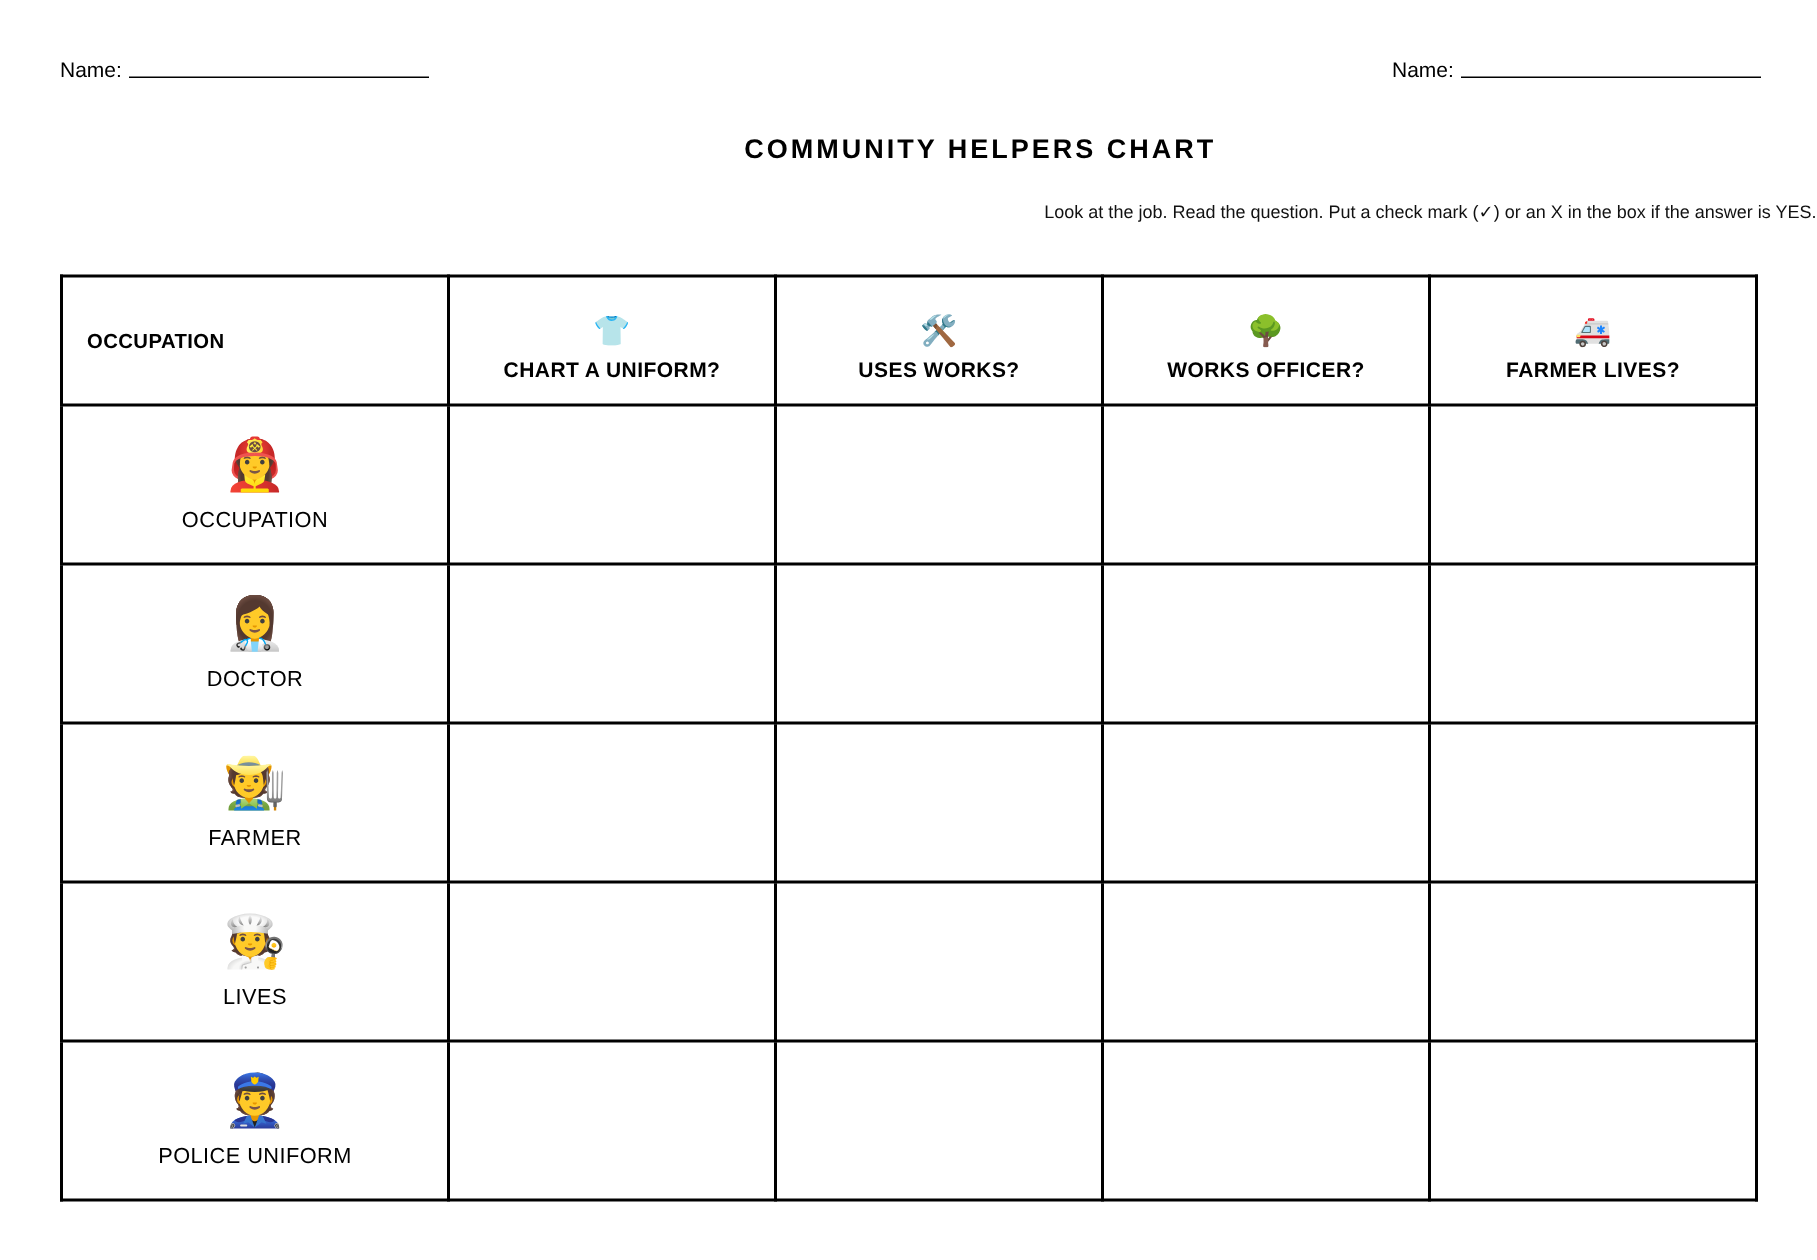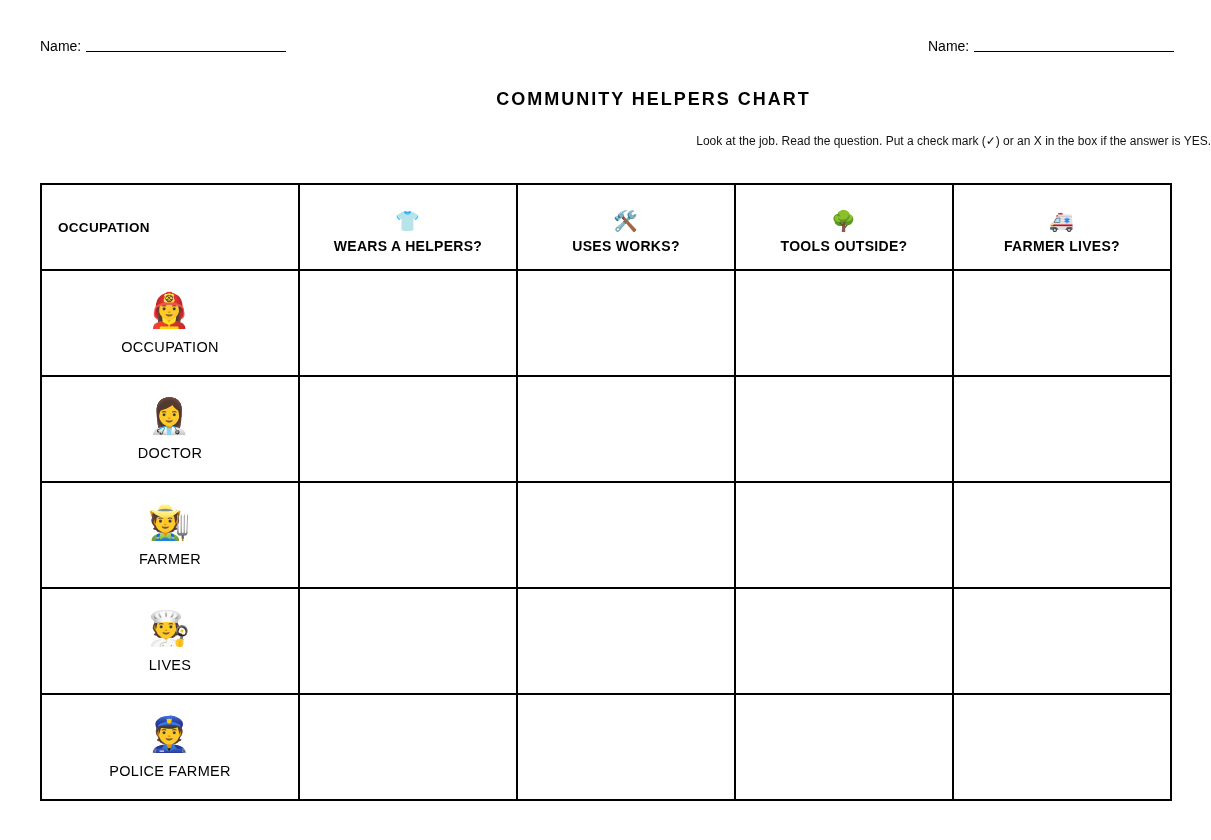--- a/index.html
+++ b/index.html
@@ -55,29 +55,29 @@
       <col class="c-q">
       <col class="c-q">
       <col class="c-q">
       <col class="c-q">
   </colgroup>
   <thead>
     <tr>
       <th class="occ-head">OCCUPATION</th>
       <th class="q-head">
         <span class="head-icon">👕</span>
-        <span>WEARS A HELPERS?</span>
+        <span>CHART A UNIFORM?</span>
       </th>
       <th class="q-head">
         <span class="head-icon">🛠️</span>
         <span>USES WORKS?</span>
       </th>
       <th class="q-head">
         <span class="head-icon">🌳</span>
-        <span>TOOLS OUTSIDE?</span>
+        <span>WORKS OFFICER?</span>
       </th>
       <th class="q-head">
         <span class="head-icon">🚑</span>
         <span>FARMER LIVES?</span>
       </th>
     </tr>
   </thead>
   <tbody>
     <tr>
       <td class="occ-cell">
@@ -115,21 +115,21 @@
         <span class="occ-label">LIVES</span>
       </td>
       <td class="check-box"></td>
       <td class="check-box"></td>
       <td class="check-box"></td>
       <td class="check-box"></td>
     </tr>
     <tr>
       <td class="occ-cell">
         <span class="occ-icon">👮</span>
-        <span class="occ-label">POLICE FARMER</span>
+        <span class="occ-label">POLICE UNIFORM</span>
       </td>
       <td class="check-box"></td>
       <td class="check-box"></td>
       <td class="check-box"></td>
       <td class="check-box"></td>
     </tr>
   </tbody>
 </table>
 
 </body></html>

